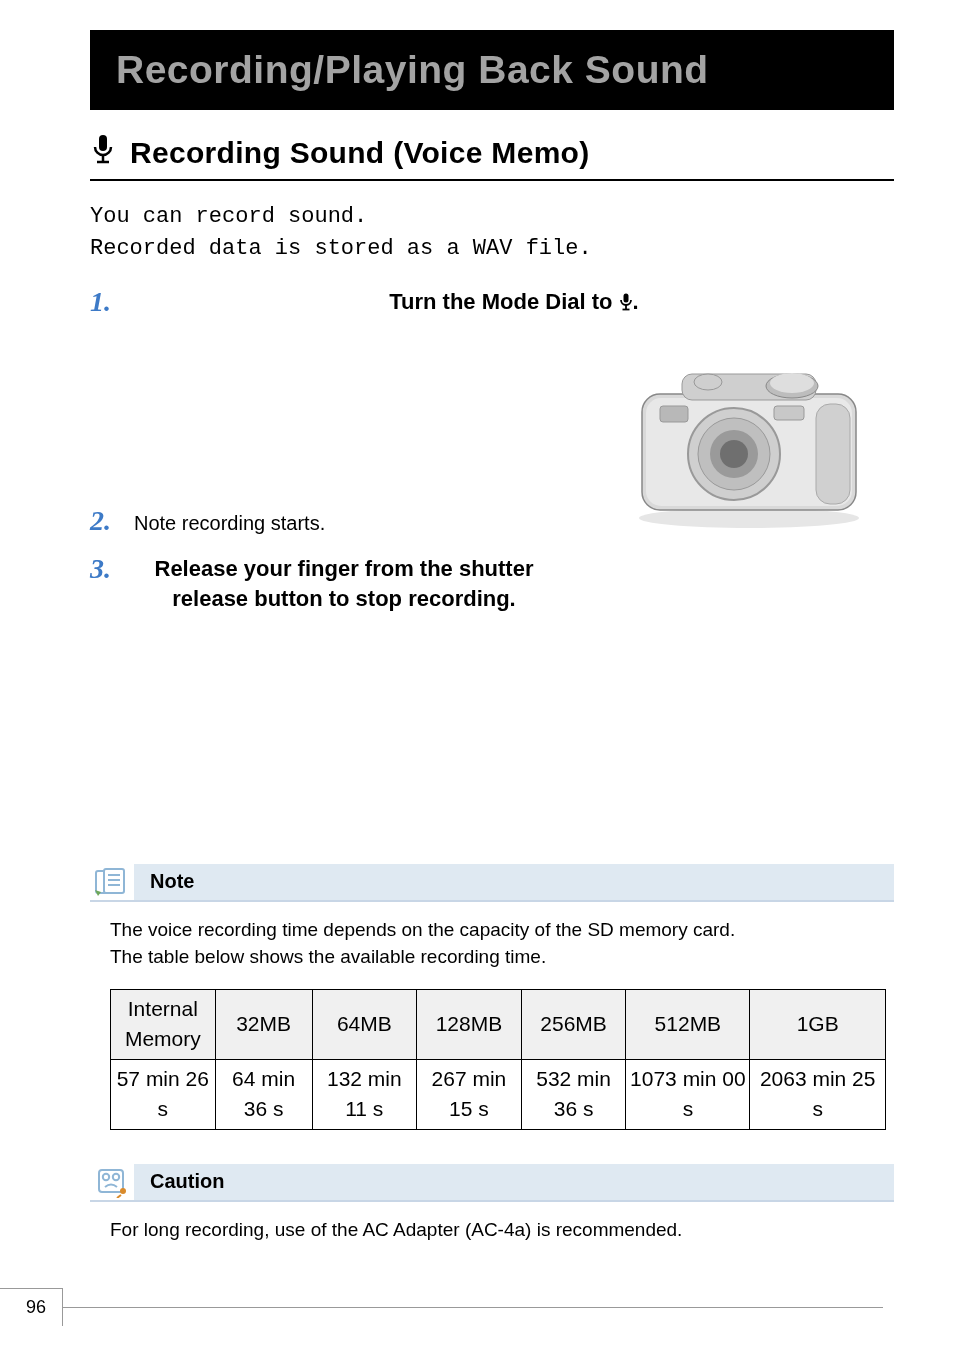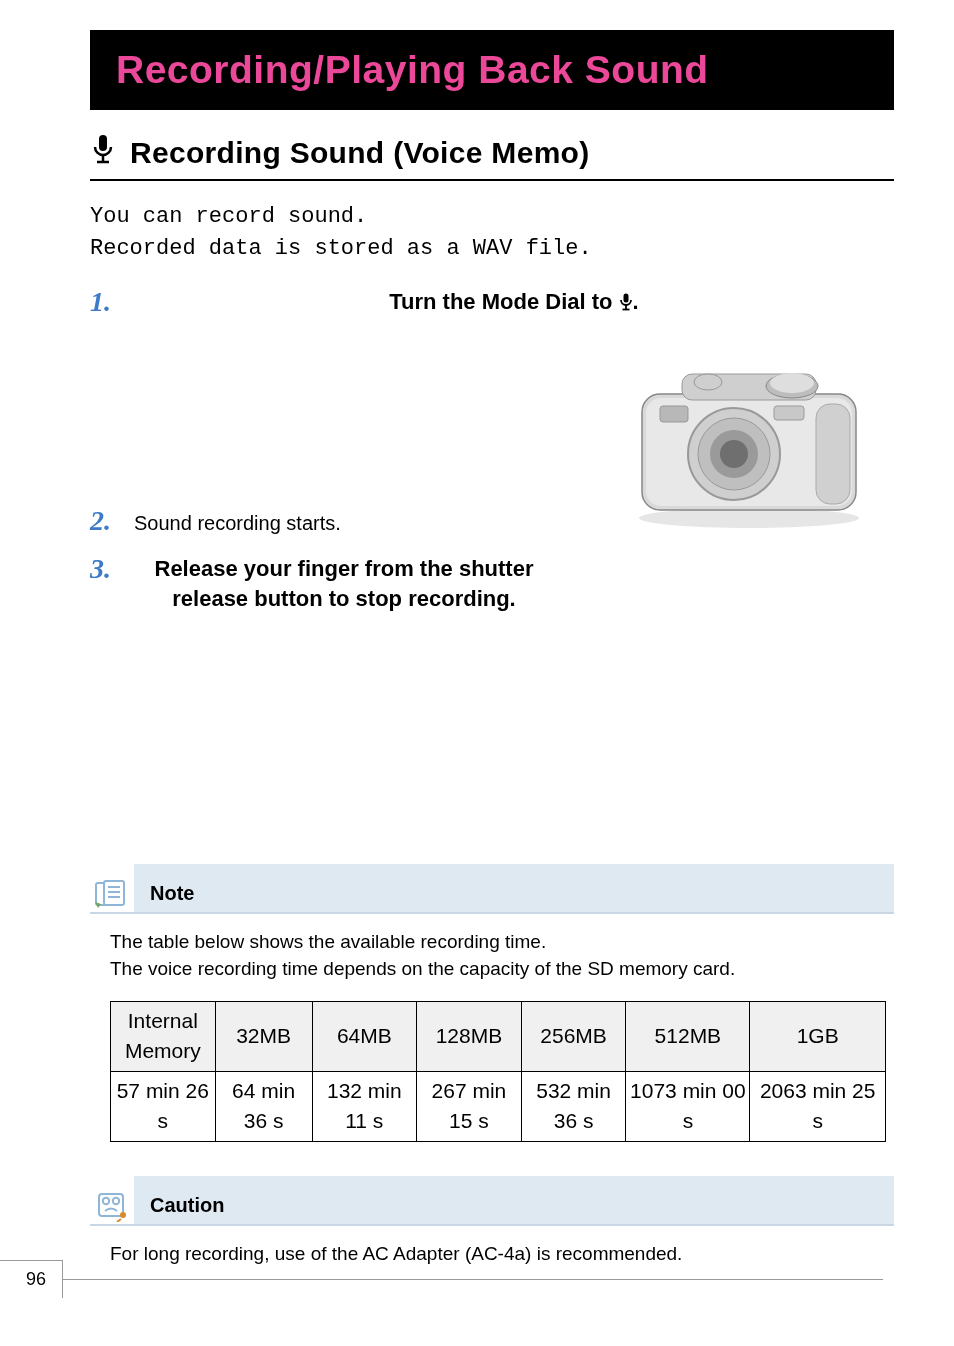--- a/index.html
+++ b/index.html
@@ -1,39 +1,39 @@
 <!DOCTYPE html>
 <html><head>
 <meta charset="utf-8">
 <style>
   * { box-sizing: border-box; margin: 0; padding: 0; }
   html, body { width: 954px; height: 1346px; background: #fff; font-family: Arial, Helvetica, sans-serif; color: #000; }
   .page { position: relative; width: 954px; height: 1346px; padding: 30px 60px 0 90px; }
-  .banner { background: #000; color: #ec4899; font-weight: 900; font-size: 39px; padding: 18px 26px; letter-spacing: 0.5px; font-family: "Arial Black", Arial, sans-serif; }
+  .banner { background: #000; color: #a3a3a3; font-weight: 900; font-size: 39px; padding: 18px 26px; letter-spacing: 0.5px; font-family: "Arial Black", Arial, sans-serif; }
   .section-heading { display: flex; align-items: center; gap: 14px; margin-top: 24px; border-bottom: 2px solid #000; padding-bottom: 8px; font-family: "Arial Black", Arial, sans-serif; }
   .section-heading .mic { font-size: 28px; }
   .section-heading .title { font-size: 30px; font-weight: 900; letter-spacing: 0.3px; text-align: center; }
   .intro { font-size: 22px; margin-top: 20px; line-height: 1.45; font-family: Liberation Mono, monospace; }
   .steps { margin-top: 22px; }
   .step { display: flex; gap: 16px; margin-bottom: 18px; align-items: flex-start; }
   .step-num { font-family: Georgia, 'Times New Roman', serif; font-style: italic; font-weight: bold; color: #3d7ac7; font-size: 28px; min-width: 28px; line-height: 1.1; }
   .step-body { flex: 1; }
   .step-title { font-weight: bold; font-size: 22px; line-height: 1.35; text-align: center; }
   .step-desc { font-size: 20px; margin-top: 6px; }
   .camera { position: absolute; right: 80px; top: 360px; }
   .callout { margin-top: 250px; }
-  .callout-header { display: flex; align-items: center; gap: 10px; border-bottom: 2px solid #c8d6e6; background: linear-gradient(to right, transparent 0, transparent 44px, #dfe9f2 44px); padding: 14px 0 2px 0; }
+  .callout-header { display: flex; align-items: center; gap: 10px; border-bottom: 2px solid #c8d6e6; background: linear-gradient(to right, transparent 0, transparent 44px, #dfe9f2 44px); padding: 2px 0 2px 0; }
   .callout-header .icon { width: 44px; display:flex; align-items:center; justify-content:center; }
   .callout-title { font-weight: bold; font-size: 20px; padding: 4px 6px; }
   .callout-body { padding: 14px 8px 0 20px; font-size: 19px; line-height: 1.45; }
   table.rec { border-collapse: collapse; margin-top: 18px; font-size: 21px; width: 100%; table-layout: fixed; }
   table.rec th, table.rec td { border: 1px solid #000; padding: 4px 2px; text-align: center; vertical-align: middle; }
   table.rec th { background: #f0f0f0; font-weight: normal; }
   .caution-block { margin-top: 34px; }
-  .page-footer { position: absolute; left: 0; bottom: 48px; display: flex; align-items: center; }
+  .page-footer { position: absolute; left: 0; bottom: 20px; display: flex; align-items: center; }
   .page-num-box { border-top: 1px solid #999; border-right: 1px solid #999; padding: 8px 16px 8px 26px; font-size: 18px; }
   .footer-line { border-top: 1px solid #999; width: 820px; height: 1px; }
 </style>
 </head>
 <body>
 
 <div class="page">
 
   <div class="banner">
     <span>Recording/Playing Back Sound</span>
@@ -96,21 +96,21 @@
 
         <rect x="150" y="46" width="30" height="14" rx="3" fill="#c8c8c8" stroke="#999"></rect>
       </svg>
     </div>
 
     <div style="height:170px"></div>
 
     <div class="step">
       <div class="step-num">2.</div>
       <div class="step-body">
-        <div class="step-desc">Sound recording starts.</div>
+        <div class="step-desc">Note recording starts.</div>
       </div>
     </div>
 
     <div class="step">
       <div class="step-num">3.</div>
       <div class="step-body" style="max-width:420px">
         <div class="step-title">Release your finger from the shutter release button to stop recording.</div>
       </div>
     </div>
 
@@ -124,22 +124,22 @@
           <rect x="11" y="3" width="20" height="24" rx="2" fill="#fff" stroke="#8fb6d6" stroke-width="2"></rect>
           <line x1="15" y1="9" x2="27" y2="9" stroke="#8fb6d6" stroke-width="2"></line>
           <line x1="15" y1="14" x2="27" y2="14" stroke="#8fb6d6" stroke-width="2"></line>
           <line x1="15" y1="19" x2="27" y2="19" stroke="#8fb6d6" stroke-width="2"></line>
           <path d="M5 30 L2 24 L8 26 Z" fill="#6fa85a"></path>
         </svg>
       </span>
       <span class="callout-title">Note</span>
     </div>
     <div class="callout-body">
+      <div>The voice recording time depends on the capacity of the SD memory card.</div>
       <div>The table below shows the available recording time.</div>
-      <div>The voice recording time depends on the capacity of the SD memory card.</div>
 
       <table class="rec">
         <colgroup>
           <col style="width:13.5%">
             <col style="width:12.5%">
             <col style="width:13.5%">
             <col style="width:13.5%">
             <col style="width:13.5%">
             <col style="width:16%">
             <col style="width:17.5%">

